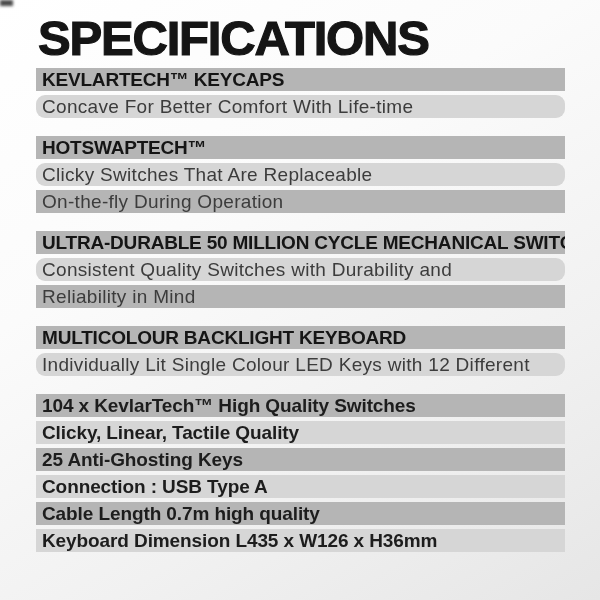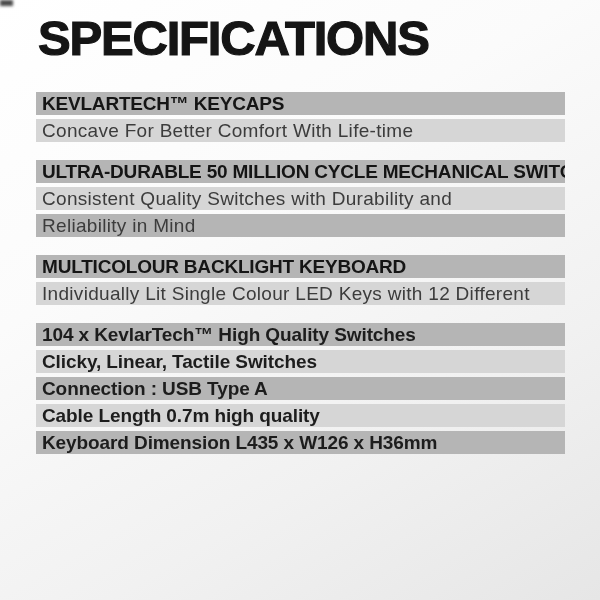--- a/index.html
+++ b/index.html
@@ -35,34 +35,34 @@
     line-height: 44px;
     font-weight: 700;
     letter-spacing: -1.2px;
     color: var(--text-heading);
     margin-bottom: 0;
     padding-left: 2px;
     -webkit-text-stroke: 1.2px var(--text-heading);
   }
   section { margin-top: 0; }
   .spec-section { margin-bottom: 18px; }
-  .spec-section:first-of-type { margin-top: 32px; }
+  .spec-section:first-of-type { margin-top: 8px; }
   .bar {
     width: 529px;
     height: 23px;
     margin-bottom: 4px;
     padding-left: 6px;
     display: flex;
     align-items: center;
     white-space: nowrap;
     overflow: hidden;
   }
   .bar:last-child { margin-bottom: 0; }
   .bar-dark  { background: var(--bar-dark); }
-  .bar-light { background: var(--bar-light); }
+  .bar-light { background: var(--bar-light); border-radius: 9px; }
   .heading-text {
     font-size: 19px;
     font-weight: 700;
     letter-spacing: -0.2px;
     color: var(--text-heading);
   }
   .body-text {
     font-size: 19px;
     font-weight: 400;
     letter-spacing: 0.3px;
@@ -86,33 +86,39 @@
 
 <main class="sheet">
 
   <h1 class="page-title">SPECIFICATIONS</h1>
 
   <section class="spec-section">
     <div class="bar bar-dark heading-text">KEVLARTECH™ KEYCAPS</div>
     <div class="bar bar-light body-text">Concave For Better Comfort With Life-time</div>
   </section>
 
+  <section class="spec-section">
+    <div class="bar bar-dark heading-text">HOTSWAPTECH™</div>
+    <div class="bar bar-light body-text">Clicky Switches That Are Replaceable</div>
+    <div class="bar bar-dark body-text">On-the-fly During Operation</div>
+  </section>
 
   <section class="spec-section">
     <div class="bar bar-dark heading-text">ULTRA-DURABLE 50 MILLION CYCLE MECHANICAL SWITCH</div>
     <div class="bar bar-light body-text">Consistent Quality Switches with Durability and</div>
     <div class="bar bar-dark body-text">Reliability in Mind</div>
   </section>
 
   <section class="spec-section">
     <div class="bar bar-dark heading-text">MULTICOLOUR BACKLIGHT KEYBOARD</div>
     <div class="bar bar-light body-text">Individually Lit Single Colour LED Keys with 12 Different</div>
   </section>
 
   <section class="spec-list">
     <div class="bar list-text">104 x KevlarTech™ High Quality Switches</div>
-    <div class="bar list-text">Clicky, Linear, Tactile Switches</div>
+    <div class="bar list-text">Clicky, Linear, Tactile Quality</div>
+    <div class="bar list-text">25 Anti-Ghosting Keys</div>
     <div class="bar list-text">Connection : USB Type A</div>
     <div class="bar list-text">Cable Length 0.7m high quality</div>
     <div class="bar list-text">Keyboard Dimension L435 x W126 x H36mm</div>
   </section>
 
 </main>
 
 </body></html>

